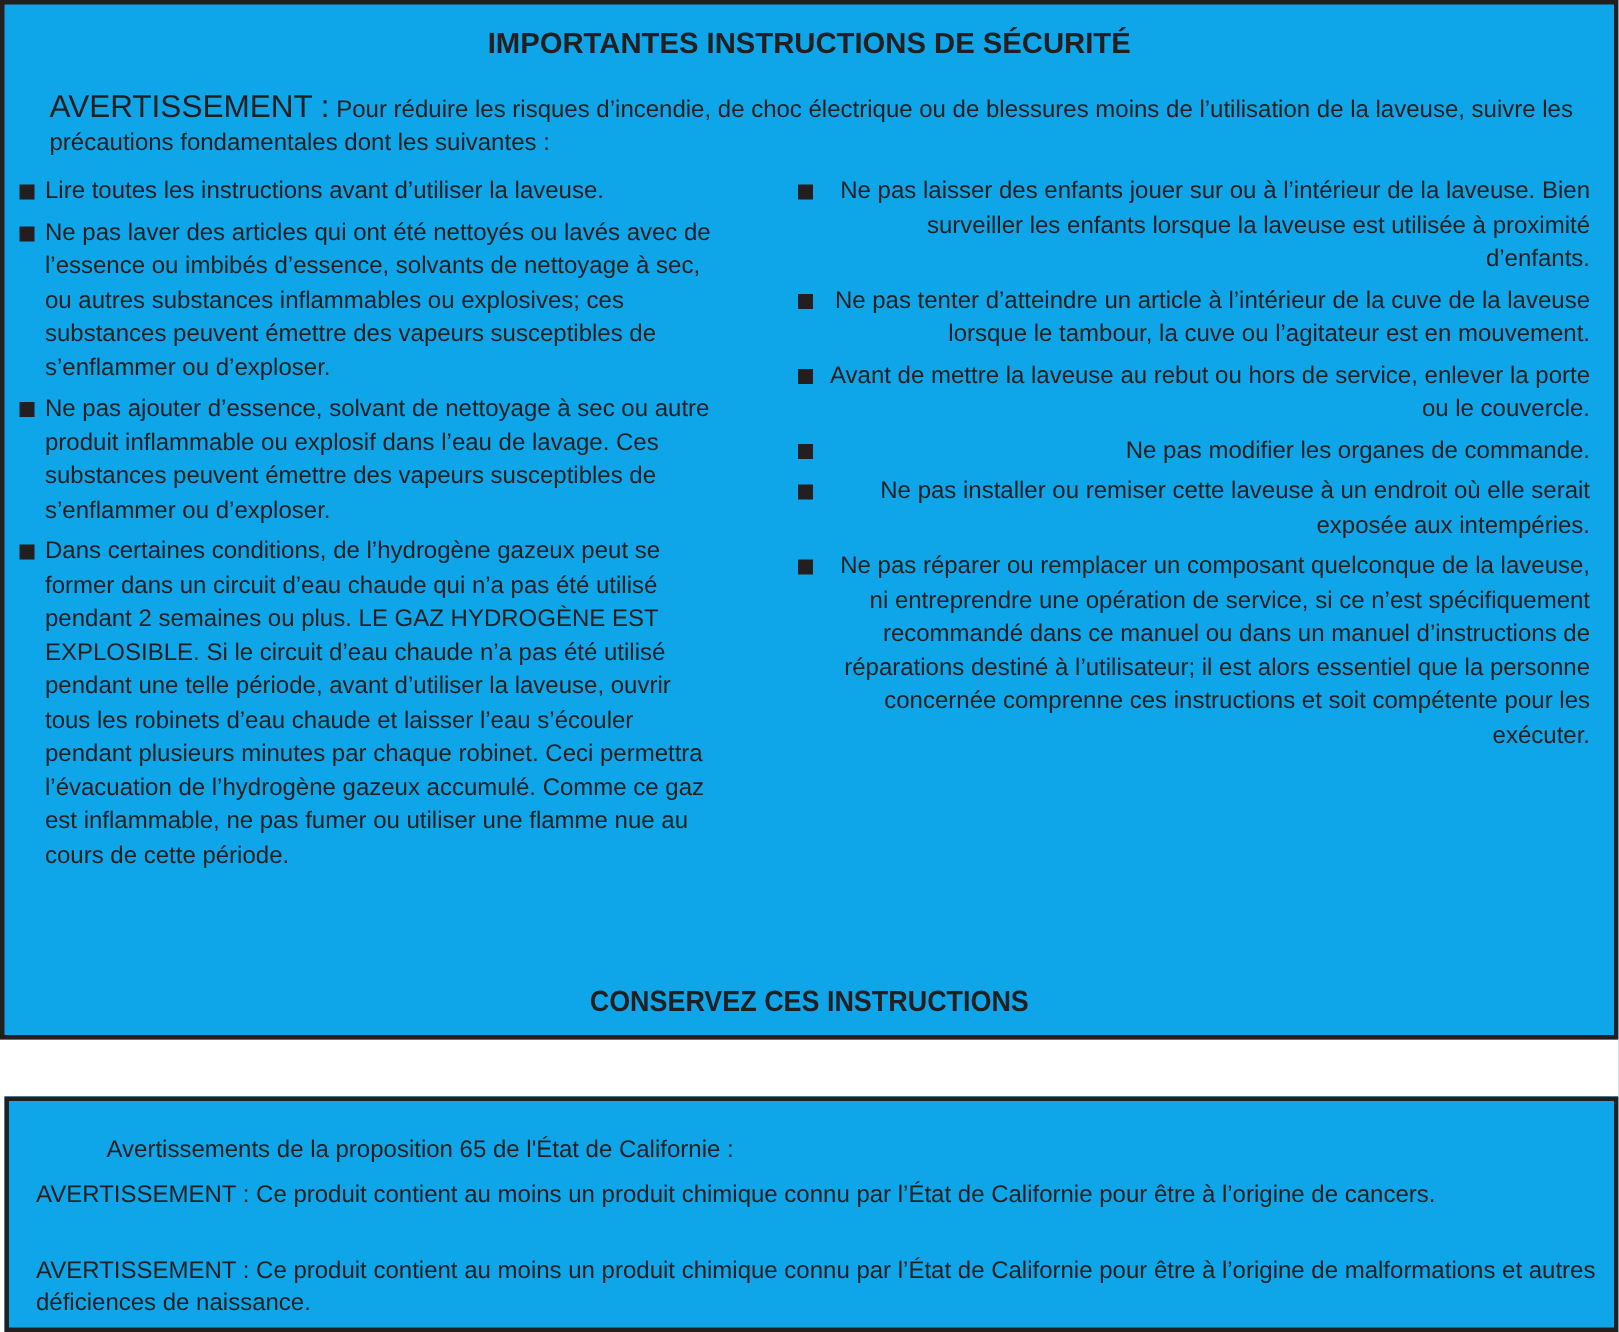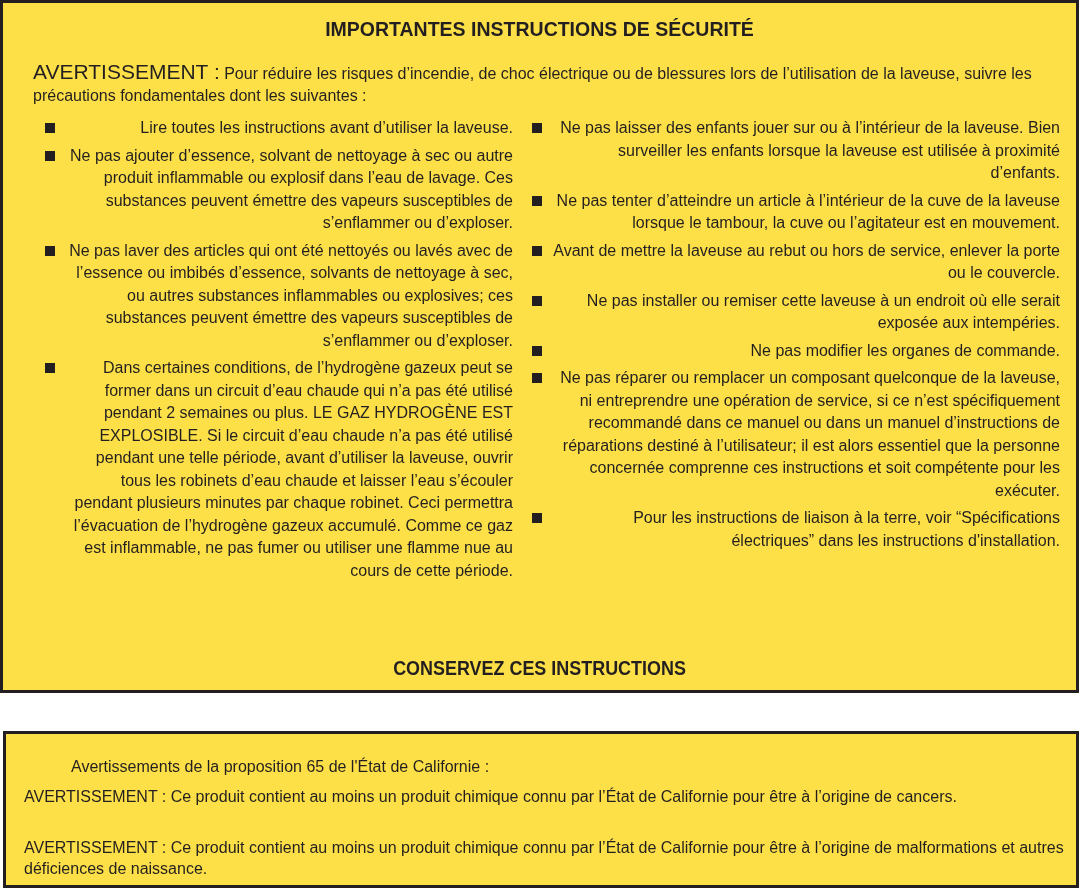--- a/index.html
+++ b/index.html
@@ -12,21 +12,21 @@
       height: 888px;
       position: relative;
       overflow: hidden;
       font-family: "Liberation Sans", sans-serif;
       color: #231f20;
     }
     .box {
       position: absolute;
       box-sizing: border-box;
       border: 3px solid #231f20;
-      background: #fde047;
+      background: #0ea5e9;
     }
     #safety-box {
       left: 0;
       top: 0;
       width: 1079px;
       height: 693px;
       border-left-width: 3px;
     }
     #prop65-box {
       left: 3px;
@@ -55,21 +55,21 @@
     .intro .lead {
       font-weight: normal;
       font-size: 21px;
     }
     .col {
       position: absolute;
       top: 114px;
       font-size: 16px;
       line-height: 22.5px;
     }
-    #col-left { left: 40px; width: 470px; text-align: right; }
+    #col-left { left: 8px; width: 470px; }
     #col-right { left: 527px; width: 530px; text-align: right; }
     .item {
       position: relative;
       padding-left: 19px;
       margin-bottom: 5px;
     }
     .bullet {
       position: absolute;
       left: 2px;
       top: 6px;
@@ -98,35 +98,35 @@
     #p65-w1 { top: 52px; }
     #p65-w2 { top: 103px; }
   </style>
 </head>
 <body>
 
 <div class="box" id="safety-box">
   <div class="title">IMPORTANTES INSTRUCTIONS DE SÉCURITÉ</div>
 
   <div class="intro">
-    <span class="lead">AVERTISSEMENT :</span><span> Pour réduire les risques d’incendie, de choc électrique ou de blessures lors de l’utilisation de la laveuse, suivre les précautions fondamentales dont les suivantes :</span>
+    <span class="lead">AVERTISSEMENT :</span><span> Pour réduire les risques d’incendie, de choc électrique ou de blessures moins de l’utilisation de la laveuse, suivre les précautions fondamentales dont les suivantes :</span>
   </div>
 
   <div class="col" id="col-left">
     <div class="item">
       <span class="bullet"></span>
       <span>Lire toutes les instructions avant d’utiliser la laveuse.</span>
     </div>
     <div class="item">
       <span class="bullet"></span>
-      <span>Ne pas ajouter d’essence, solvant de nettoyage à sec ou autre produit inflammable ou explosif dans l’eau de lavage. Ces substances peuvent émettre des vapeurs susceptibles de s’enflammer ou d’exploser.</span>
+      <span>Ne pas laver des articles qui ont été nettoyés ou lavés avec de l’essence ou imbibés d’essence, solvants de nettoyage à sec, ou autres substances inflammables ou explosives; ces substances peuvent émettre des vapeurs susceptibles de s’enflammer ou d’exploser.</span>
     </div>
     <div class="item">
       <span class="bullet"></span>
-      <span>Ne pas laver des articles qui ont été nettoyés ou lavés avec de l’essence ou imbibés d’essence, solvants de nettoyage à sec, ou autres substances inflammables ou explosives; ces substances peuvent émettre des vapeurs susceptibles de s’enflammer ou d’exploser.</span>
+      <span>Ne pas ajouter d’essence, solvant de nettoyage à sec ou autre produit inflammable ou explosif dans l’eau de lavage. Ces substances peuvent émettre des vapeurs susceptibles de s’enflammer ou d’exploser.</span>
     </div>
     <div class="item">
       <span class="bullet"></span>
       <span>Dans certaines conditions, de l’hydrogène gazeux peut se former dans un circuit d’eau chaude qui n’a pas été utilisé pendant 2 semaines ou plus. LE GAZ HYDROGÈNE EST EXPLOSIBLE. Si le circuit d’eau chaude n’a pas été utilisé pendant une telle période, avant d’utiliser la laveuse, ouvrir tous les robinets d’eau chaude et laisser l’eau s’écouler pendant plusieurs minutes par chaque robinet. Ceci permettra l’évacuation de l’hydrogène gazeux accumulé. Comme ce gaz est inflammable, ne pas fumer ou utiliser une flamme nue au cours de cette période.</span>
     </div>
   </div>
 
   <div class="col" id="col-right">
     <div class="item">
       <span class="bullet"></span>
@@ -135,33 +135,29 @@
     <div class="item">
       <span class="bullet"></span>
       <span>Ne pas tenter d’atteindre un article à l’intérieur de la cuve de la laveuse lorsque le tambour, la cuve ou l’agitateur est en mouvement.</span>
     </div>
     <div class="item">
       <span class="bullet"></span>
       <span>Avant de mettre la laveuse au rebut ou hors de service, enlever la porte ou le couvercle.</span>
     </div>
     <div class="item">
       <span class="bullet"></span>
+      <span>Ne pas modifier les organes de commande.</span>
+    </div>
+    <div class="item">
+      <span class="bullet"></span>
       <span>Ne pas installer ou remiser cette laveuse à un endroit où elle serait exposée aux intempéries.</span>
     </div>
     <div class="item">
       <span class="bullet"></span>
-      <span>Ne pas modifier les organes de commande.</span>
-    </div>
-    <div class="item">
-      <span class="bullet"></span>
       <span>Ne pas réparer ou remplacer un composant quelconque de la laveuse, ni entreprendre une opération de service, si ce n’est spécifiquement recommandé dans ce manuel ou dans un manuel d’instructions de réparations destiné à l’utilisateur; il est alors essentiel que la personne concernée comprenne ces instructions et soit compétente pour les exécuter.</span>
-    </div>
-    <div class="item">
-      <span class="bullet"></span>
-      <span>Pour les instructions de liaison à la terre, voir “Spécifications électriques” dans les instructions d'installation.</span>
     </div>
   </div>
 
   <div class="footer-title">CONSERVEZ CES INSTRUCTIONS</div>
 </div>
 
 <div class="box" id="prop65-box">
   <div class="p65" id="p65-heading">Avertissements de la proposition 65 de l'État de Californie :</div>
   <div class="p65" id="p65-w1">AVERTISSEMENT : Ce produit contient au moins un produit chimique connu par l’État de Californie pour être à l’origine de cancers.</div>
   <div class="p65" id="p65-w2">AVERTISSEMENT : Ce produit contient au moins un produit chimique connu par l’État de Californie pour être à l’origine de malformations et autres déficiences de naissance.</div>

